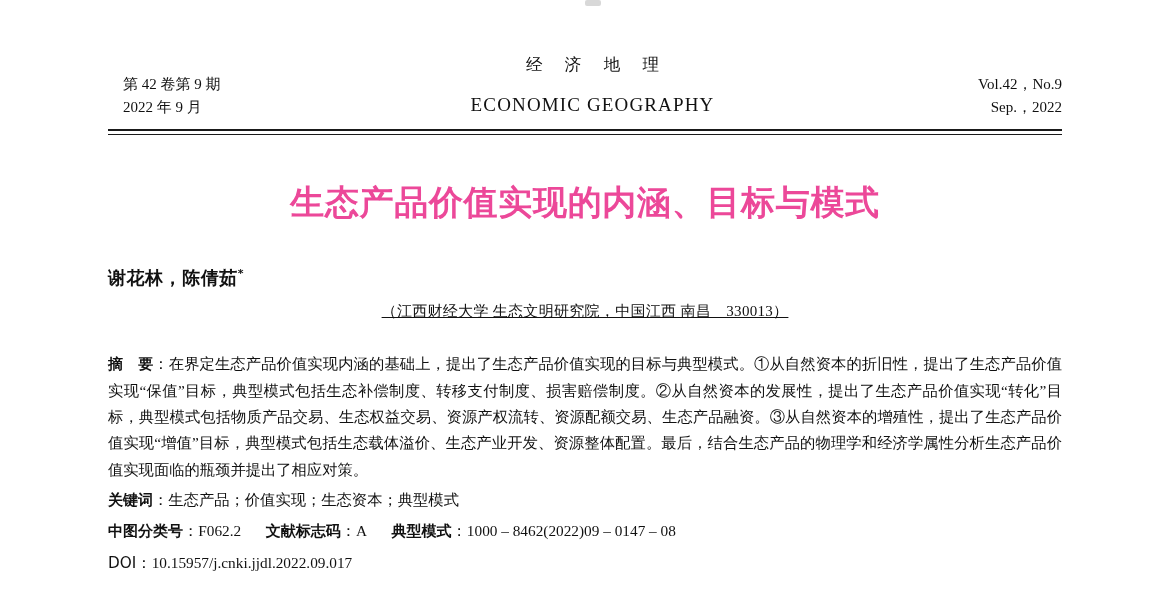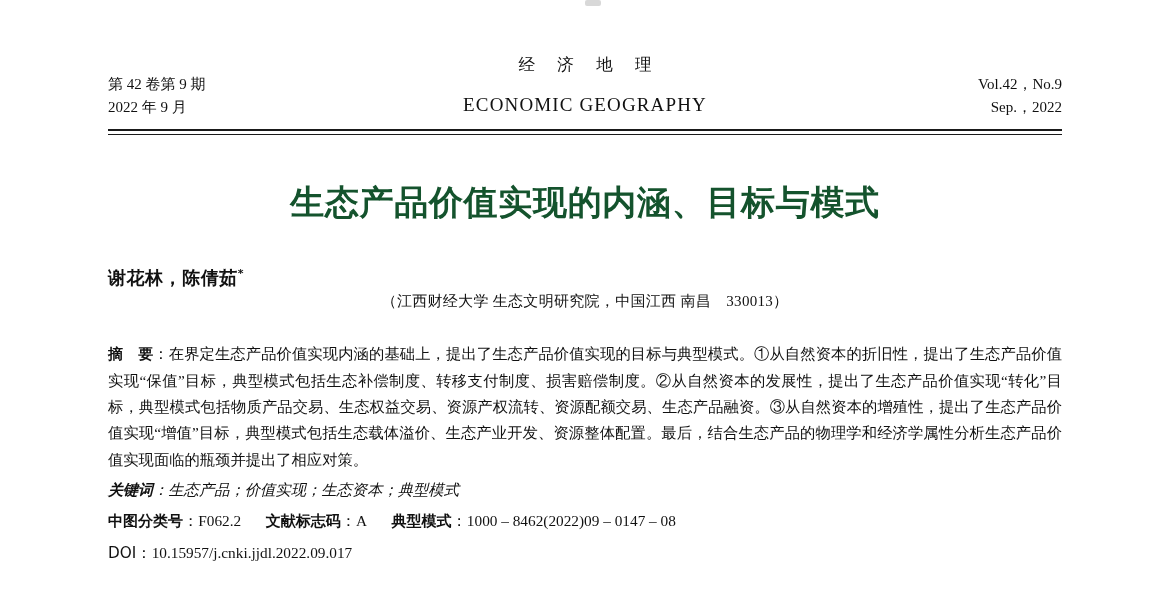--- a/index.html
+++ b/index.html
@@ -32,20 +32,21 @@
     padding-bottom: 4px;
   }
   .mast-col {
     font-size: 15px;
     line-height: 1.55;
     white-space: nowrap;
   }
   .mast-left {
     text-align: left;
     min-width: 160px;
+    margin-left: 15px;
   }
   .mast-center {
     text-align: center;
     flex: 1;
   }
   .mast-right {
     text-align: right;
     min-width: 160px;
   }
   .journal-cn {
@@ -67,39 +68,40 @@
   }
 
   
   .title {
     text-align: center;
     font-family: "DejaVu Sans", "Liberation Sans", sans-serif;
     font-weight: bold;
     font-size: 34px;
     letter-spacing: 0.02em;
     margin-top: 45px;
-    color: #14532d;
+    color: #ec4899;
   }
   .authors {
     text-align: left;
     font-family: "DejaVu Sans", "Liberation Sans", sans-serif;
     font-weight: bold;
     font-size: 18px;
     margin-top: 40px;
     letter-spacing: 0.03em;
   }
   .authors sup {
     font-size: 11px;
     vertical-align: super;
   }
   .affiliation {
     text-align: center;
     font-size: 15px;
-    margin-top: 2px;
+    margin-top: 12px;
     letter-spacing: 0.02em;
+    text-decoration: underline;
   }
 
   
   .abstract-block {
     margin-top: 30px;
     font-size: 15.3px;
     line-height: 1.72;
     text-align: justify;
     text-justify: inter-ideograph;
   }
@@ -171,21 +173,21 @@
     <span>谢花林，陈倩茹</span><sup>*</sup>
   </div>
 
   <div class="affiliation">（江西财经大学 生态文明研究院，中国江西 南昌　330013）</div>
 
   <div class="abstract-block">
     <p class="abstract-body" style="margin:0;">
       <span class="lbl">摘　要</span><span>：在界定生态产品价值实现内涵的基础上，提出了生态产品价值实现的目标与典型模式。①从自然资本的折旧性，提出了生态产品价值实现“保值”目标，典型模式包括生态补偿制度、转移支付制度、损害赔偿制度。②从自然资本的发展性，提出了生态产品价值实现“转化”目标，典型模式包括物质产品交易、生态权益交易、资源产权流转、资源配额交易、生态产品融资。③从自然资本的增殖性，提出了生态产品价值实现“增值”目标，典型模式包括生态载体溢价、生态产业开发、资源整体配置。最后，结合生态产品的物理学和经济学属性分析生态产品价值实现面临的瓶颈并提出了相应对策。</span>
     </p>
 
-    <p class="meta-line" style="margin:4px 0 0 0;font-style:italic;">
+    <p class="meta-line" style="margin:4px 0 0 0;">
       <span class="lbl">关键词</span><span>：生态产品；价值实现；生态资本；典型模式</span>
     </p>
 
     <p class="meta-line" style="margin:4px 0 0 0;">
       <span class="lbl">中图分类号</span><span>：F062.2</span><span class="meta-gap"></span><span class="lbl">文献标志码</span><span>：A</span><span class="meta-gap"></span><span class="lbl">典型模式</span><span>：1000 – 8462(2022)09 – 0147 – 08</span>
     </p>
 
     <p class="doi-line" style="margin:6px 0 0 0;">
       <span class="doi-label">DOI</span><span>：10.15957/j.cnki.jjdl.2022.09.017</span>
     </p>

